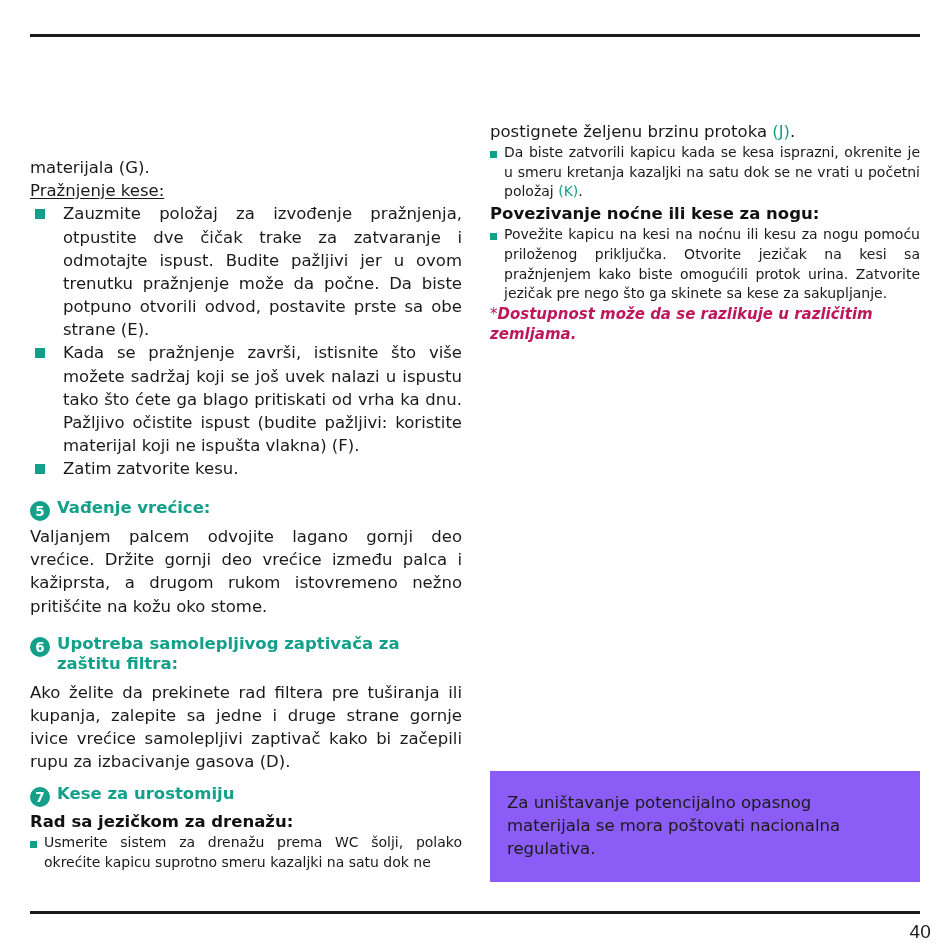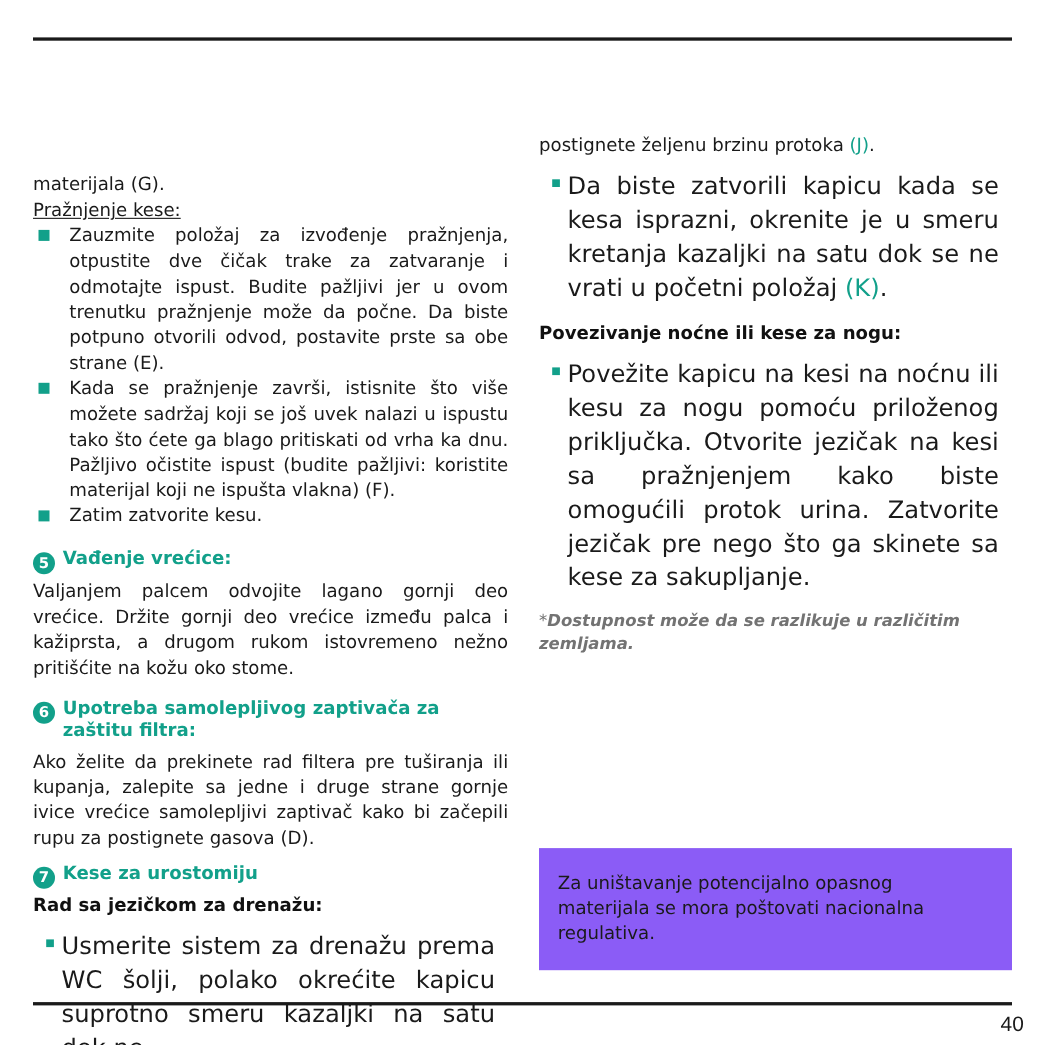--- a/index.html
+++ b/index.html
@@ -109,22 +109,22 @@
     top: 7px;
     width: 10px;
     height: 10px;
     background: #12a08a;
     display: block;
   }
   
   ul.blist.narrow > li {
     position: relative;
     padding-left: 14px;
-    margin: 12px;
-    font-size: 22px;
+    margin: 0;
+    font-size: 14px;
     line-height: 1.405;
     text-align: justify;
     text-align-last: left;
   }
   ul.blist.narrow > li .sq {
     position: absolute;
     left: 0px;
     top: 8px;
     width: 7px;
     height: 7px;
@@ -163,21 +163,21 @@
     line-height: 1.2;
   }
 
   
   .footnote {
     font-size: 15px;
     font-style: italic;
     font-weight: bold;
     line-height: 1.35;
     margin: 0;
-    color: #737373;
+    color: #be185d;
   }
   .footnote .star {
     font-style: normal;
     font-weight: normal;
   }
 
   
   .info-box {
     position: absolute;
     left: 490px;
@@ -260,21 +260,21 @@
       <span class="sec-title">Vađenje vrećice:</span>
     </div>
     <p class="para just-all sec-body">Valjanjem palcem odvojite lagano gornji deo vrećice. Držite gornji deo vrećice između palca i kažiprsta, a drugom rukom istovremeno nežno pritišćite na kožu oko stome.</p>
   </div>
 
   <div class="gap-sec6">
     <div class="sec">
       <span class="sec-badge">6</span>
       <span class="sec-title">Upotreba samolepljivog zaptivača za zaštitu filtra:</span>
     </div>
-    <p class="para just-all sec-body">Ako želite da prekinete rad filtera pre tuširanja ili kupanja, zalepite sa jedne i druge strane gornje ivice vrećice samolepljivi zaptivač kako bi začepili rupu za postignete gasova (D).</p>
+    <p class="para just-all sec-body">Ako želite da prekinete rad filtera pre tuširanja ili kupanja, zalepite sa jedne i druge strane gornje ivice vrećice samolepljivi zaptivač kako bi začepili rupu za izbacivanje gasova (D).</p>
   </div>
 
   <div class="gap-sec7">
     <div class="sec">
       <span class="sec-badge">7</span>
       <span class="sec-title">Kese za urostomiju</span>
     </div>
     <p class="heading-bold" style="margin-top:6px;">Rad sa jezičkom za drenažu:</p>
     <ul class="blist narrow">
       <li>

